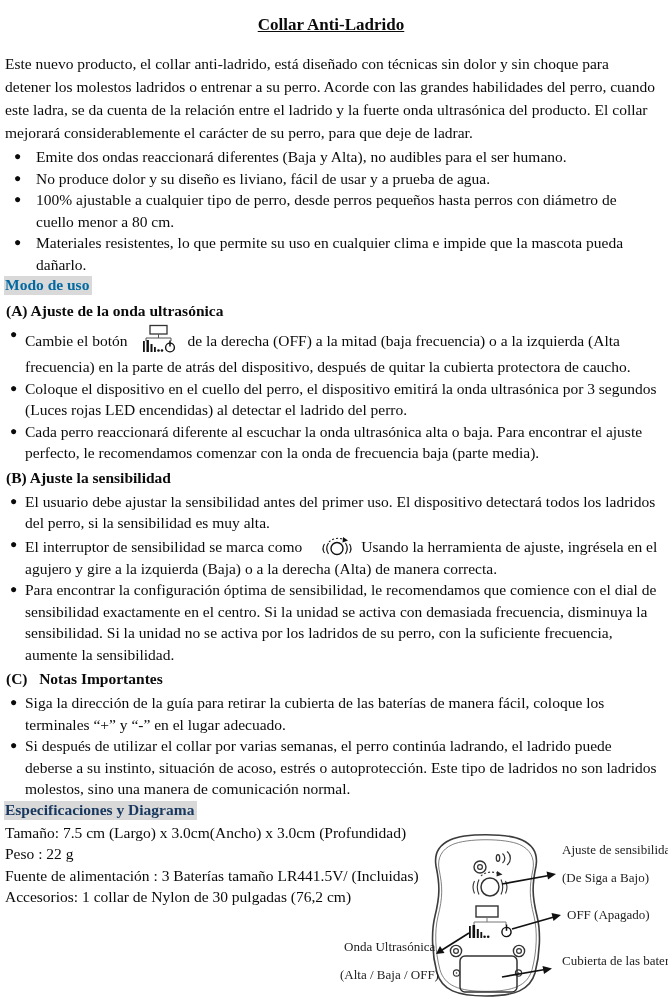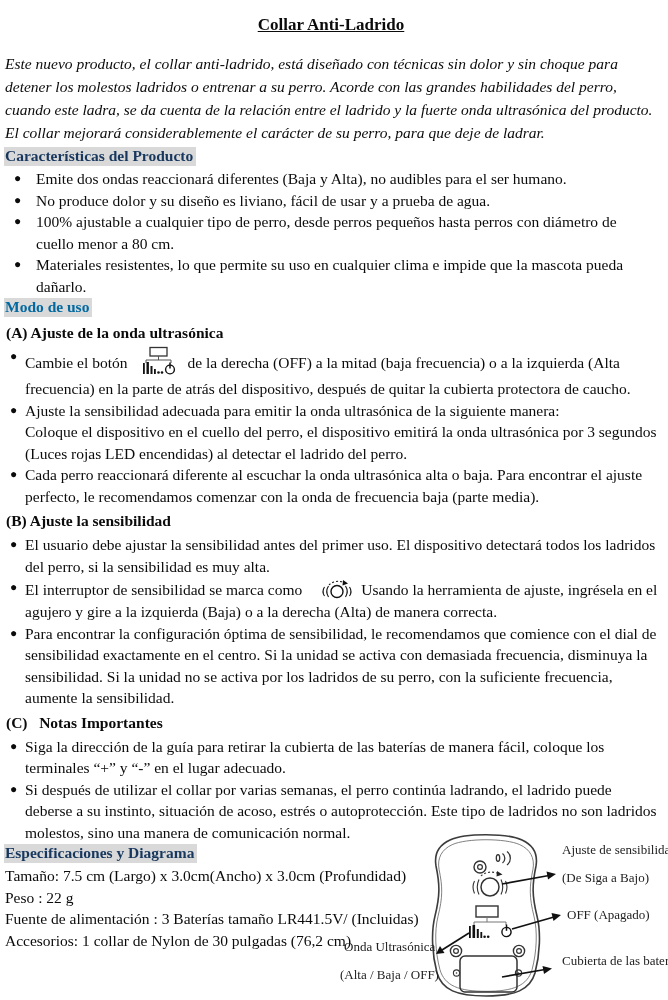--- a/index.html
+++ b/index.html
@@ -6,21 +6,21 @@
   body{
     width:668px;height:1000px;background:#ffffff;position:relative;overflow:hidden;
     font-family:"Liberation Serif","DejaVu Serif",serif;
     font-size:15.5px;color:#0b0b0b;
   }
   .page{padding:10px 10px 0 4px;position:relative;}
   .title{
     text-align:center;font-weight:bold;font-size:17px;text-decoration:underline;
     margin:5px 0 17px 0;
   }
-  .intro{line-height:23px;margin:0 0 2px 1px;font-style:italic;}
+  .intro{line-height:23px;margin:0 0 2px 1px;}
   .hl{
     display:inline-block;font-weight:bold;font-size:15.5px;
     padding:0 3px 1px 1px;margin:1px 0 2px 0;line-height:18px;
   }
   .sub{font-weight:bold;margin:3px 0 3px 2px;line-height:21px;}
   .bullet{display:flex;line-height:21.5px;align-items:flex-start;}
   .bullet .dot{flex:none;font-size:12px;line-height:21.5px;}
   .feat{padding-left:10px;}
   .feat .dot{width:22px;}
   .use{padding-left:6px;}
@@ -42,21 +42,20 @@
 </style>
 </head>
 <body>
 
 <div class="page">
 
   <div class="title">Collar Anti-Ladrido</div>
 
   <p class="intro">Este nuevo producto, el collar anti-ladrido, está diseñado con técnicas sin dolor y sin choque para detener los molestos ladridos o entrenar a su perro. Acorde con las grandes habilidades del perro, cuando este ladra, se da cuenta de la relación entre el ladrido y la fuerte onda ultrasónica del producto. El collar mejorará considerablemente el carácter de su perro, para que deje de ladrar.</p>
 
-  <div class="hl heading-accent" style="color: rgb(23, 55, 94); background: rgb(217, 217, 217);">Características del Producto</div>
 
   <div class="bullet feat">
     <span class="dot">●</span>
     <span class="bt">Emite dos ondas reaccionará diferentes (Baja y Alta), no audibles para el ser humano.</span>
   </div>
   <div class="bullet feat">
     <span class="dot">●</span>
     <span class="bt">No produce dolor y su diseño es liviano, fácil de usar y a prueba de agua.</span>
   </div>
   <div class="bullet feat">
@@ -86,21 +85,20 @@
         <circle cx="25" cy="26.5" r="1.3" fill="#111"></circle>
         <circle cx="33" cy="23.5" r="4.4" fill="none" stroke="#111" stroke-width="1.4"></circle>
         <line x1="33" y1="16.5" x2="33" y2="22.5" stroke="#111" stroke-width="1.5"></line>
       </svg><span>de la derecha (OFF) a la mitad (baja frecuencia) o a la izquierda (Alta frecuencia) en la parte de atrás del dispositivo, después de quitar la cubierta protectora de caucho.</span>
     </span>
   </div>
 
   <div class="bullet use">
     <span class="dot">●</span>
     <span class="bt">
-      <span class="line">Ajuste la sensibilidad adecuada para emitir la onda ultrasónica de la siguiente manera:</span>
       <span class="line">Coloque el dispositivo en el cuello del perro, el dispositivo emitirá la onda ultrasónica por 3 segundos (Luces rojas LED encendidas) al detectar el ladrido del perro.</span>
     </span>
   </div>
 
   <div class="bullet use">
     <span class="dot">●</span>
     <span class="bt">Cada perro reaccionará diferente al escuchar la onda ultrasónica alta o baja. Para encontrar el ajuste perfecto, le recomendamos comenzar con la onda de frecuencia baja (parte media).</span>
   </div>
 
   <div class="sub">(B) Ajuste la sensibilidad</div>

